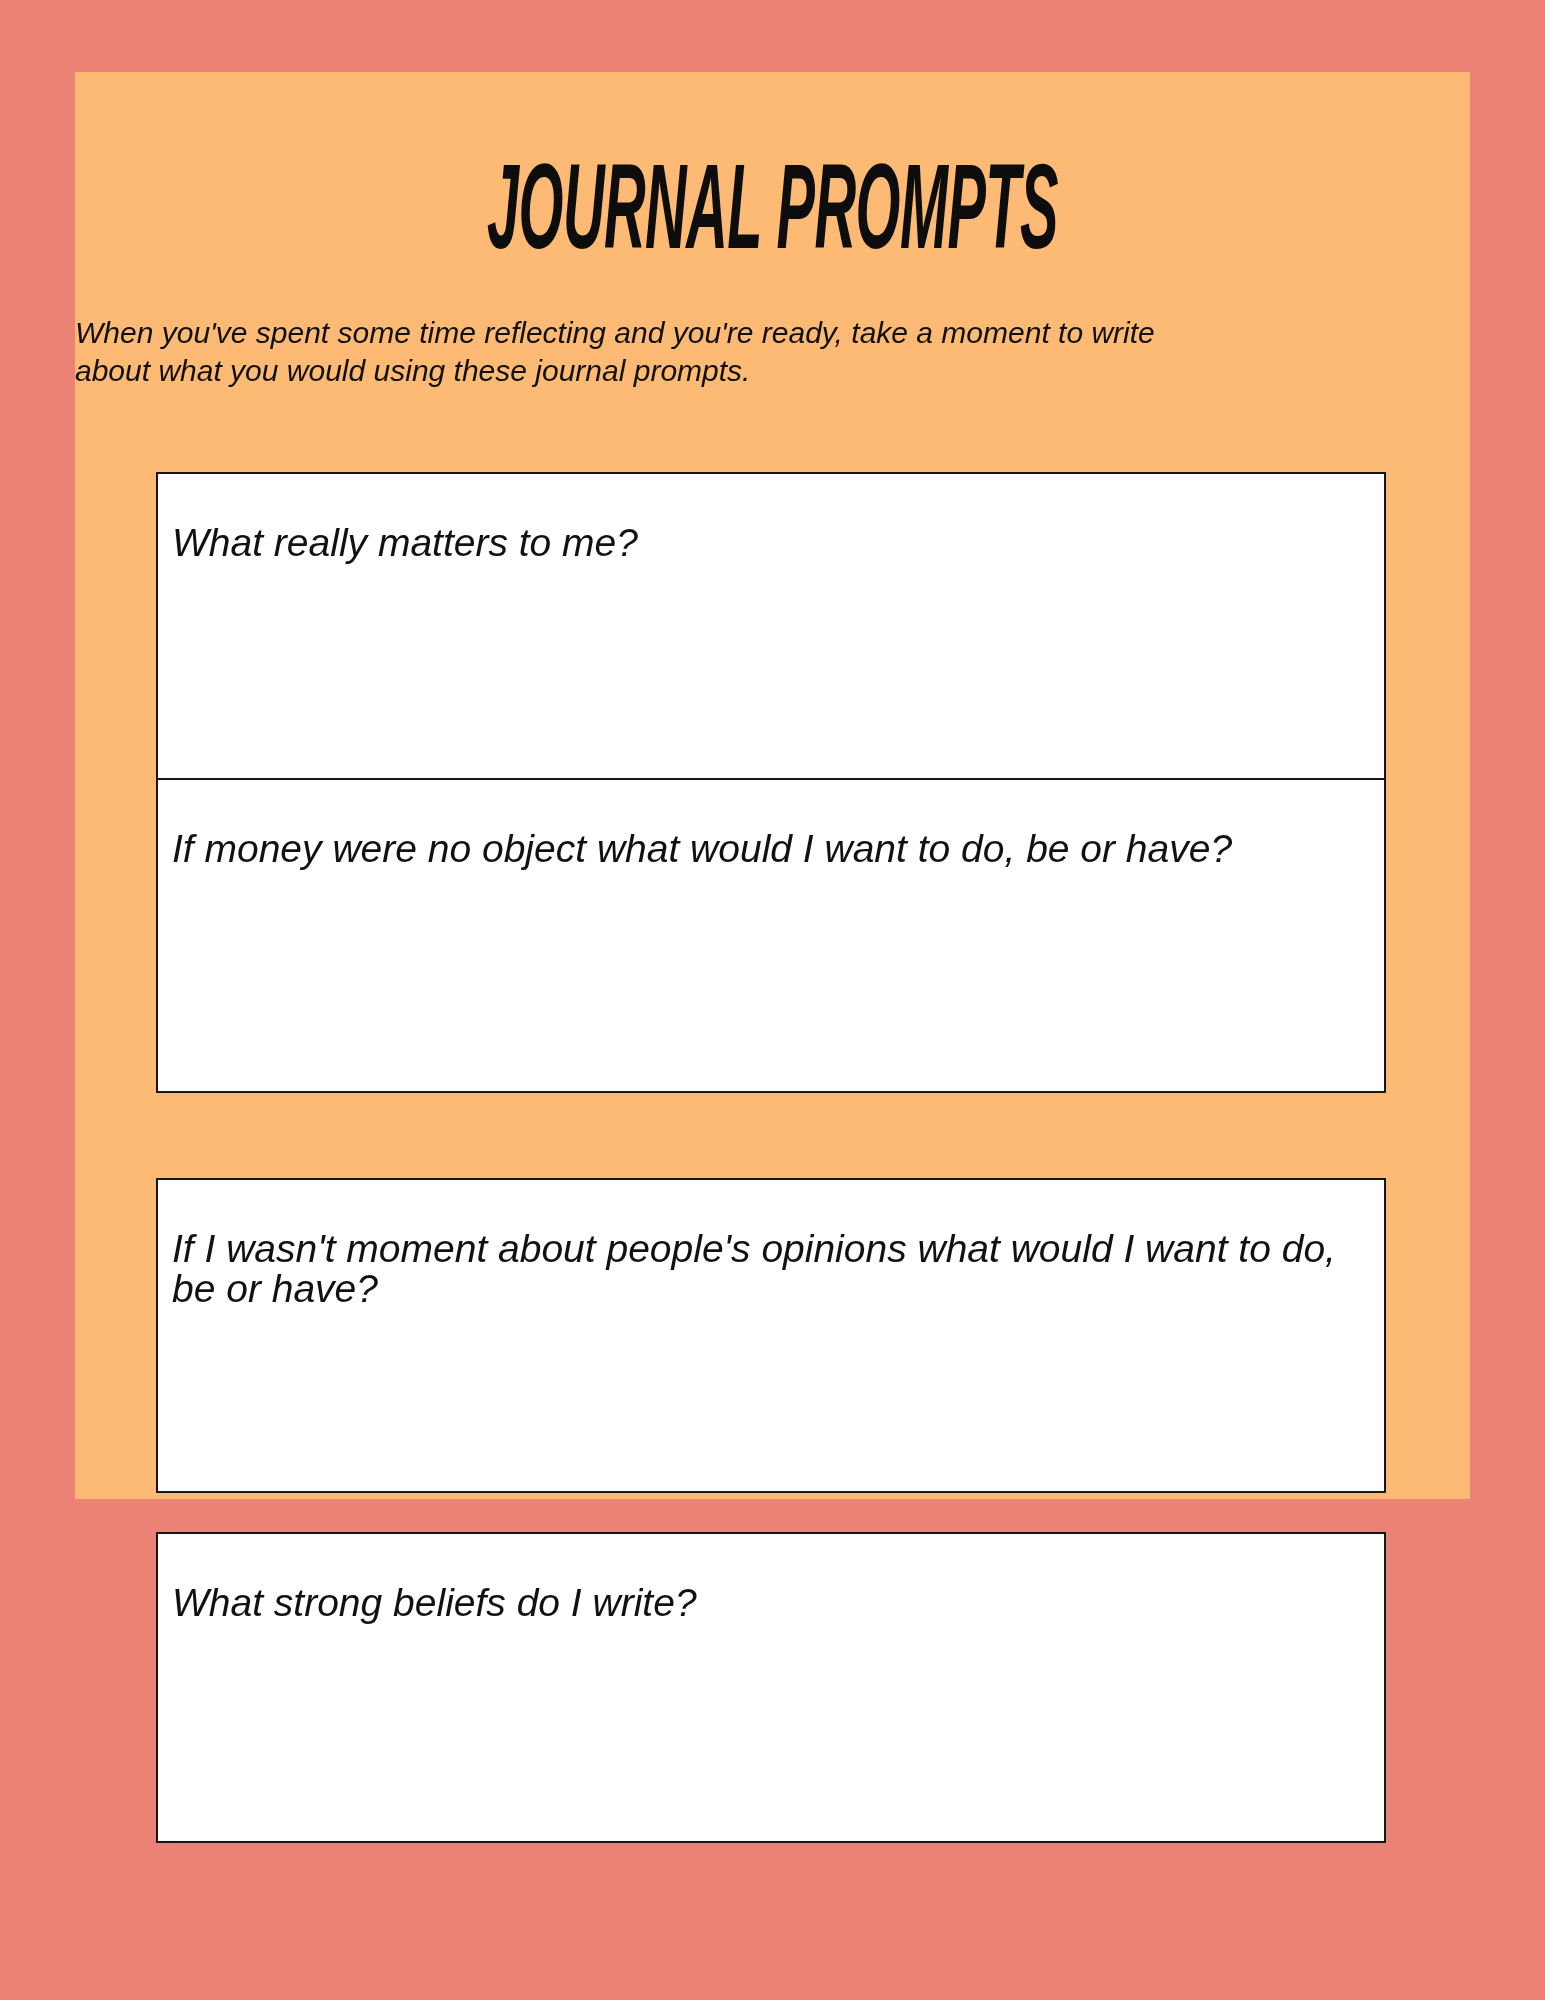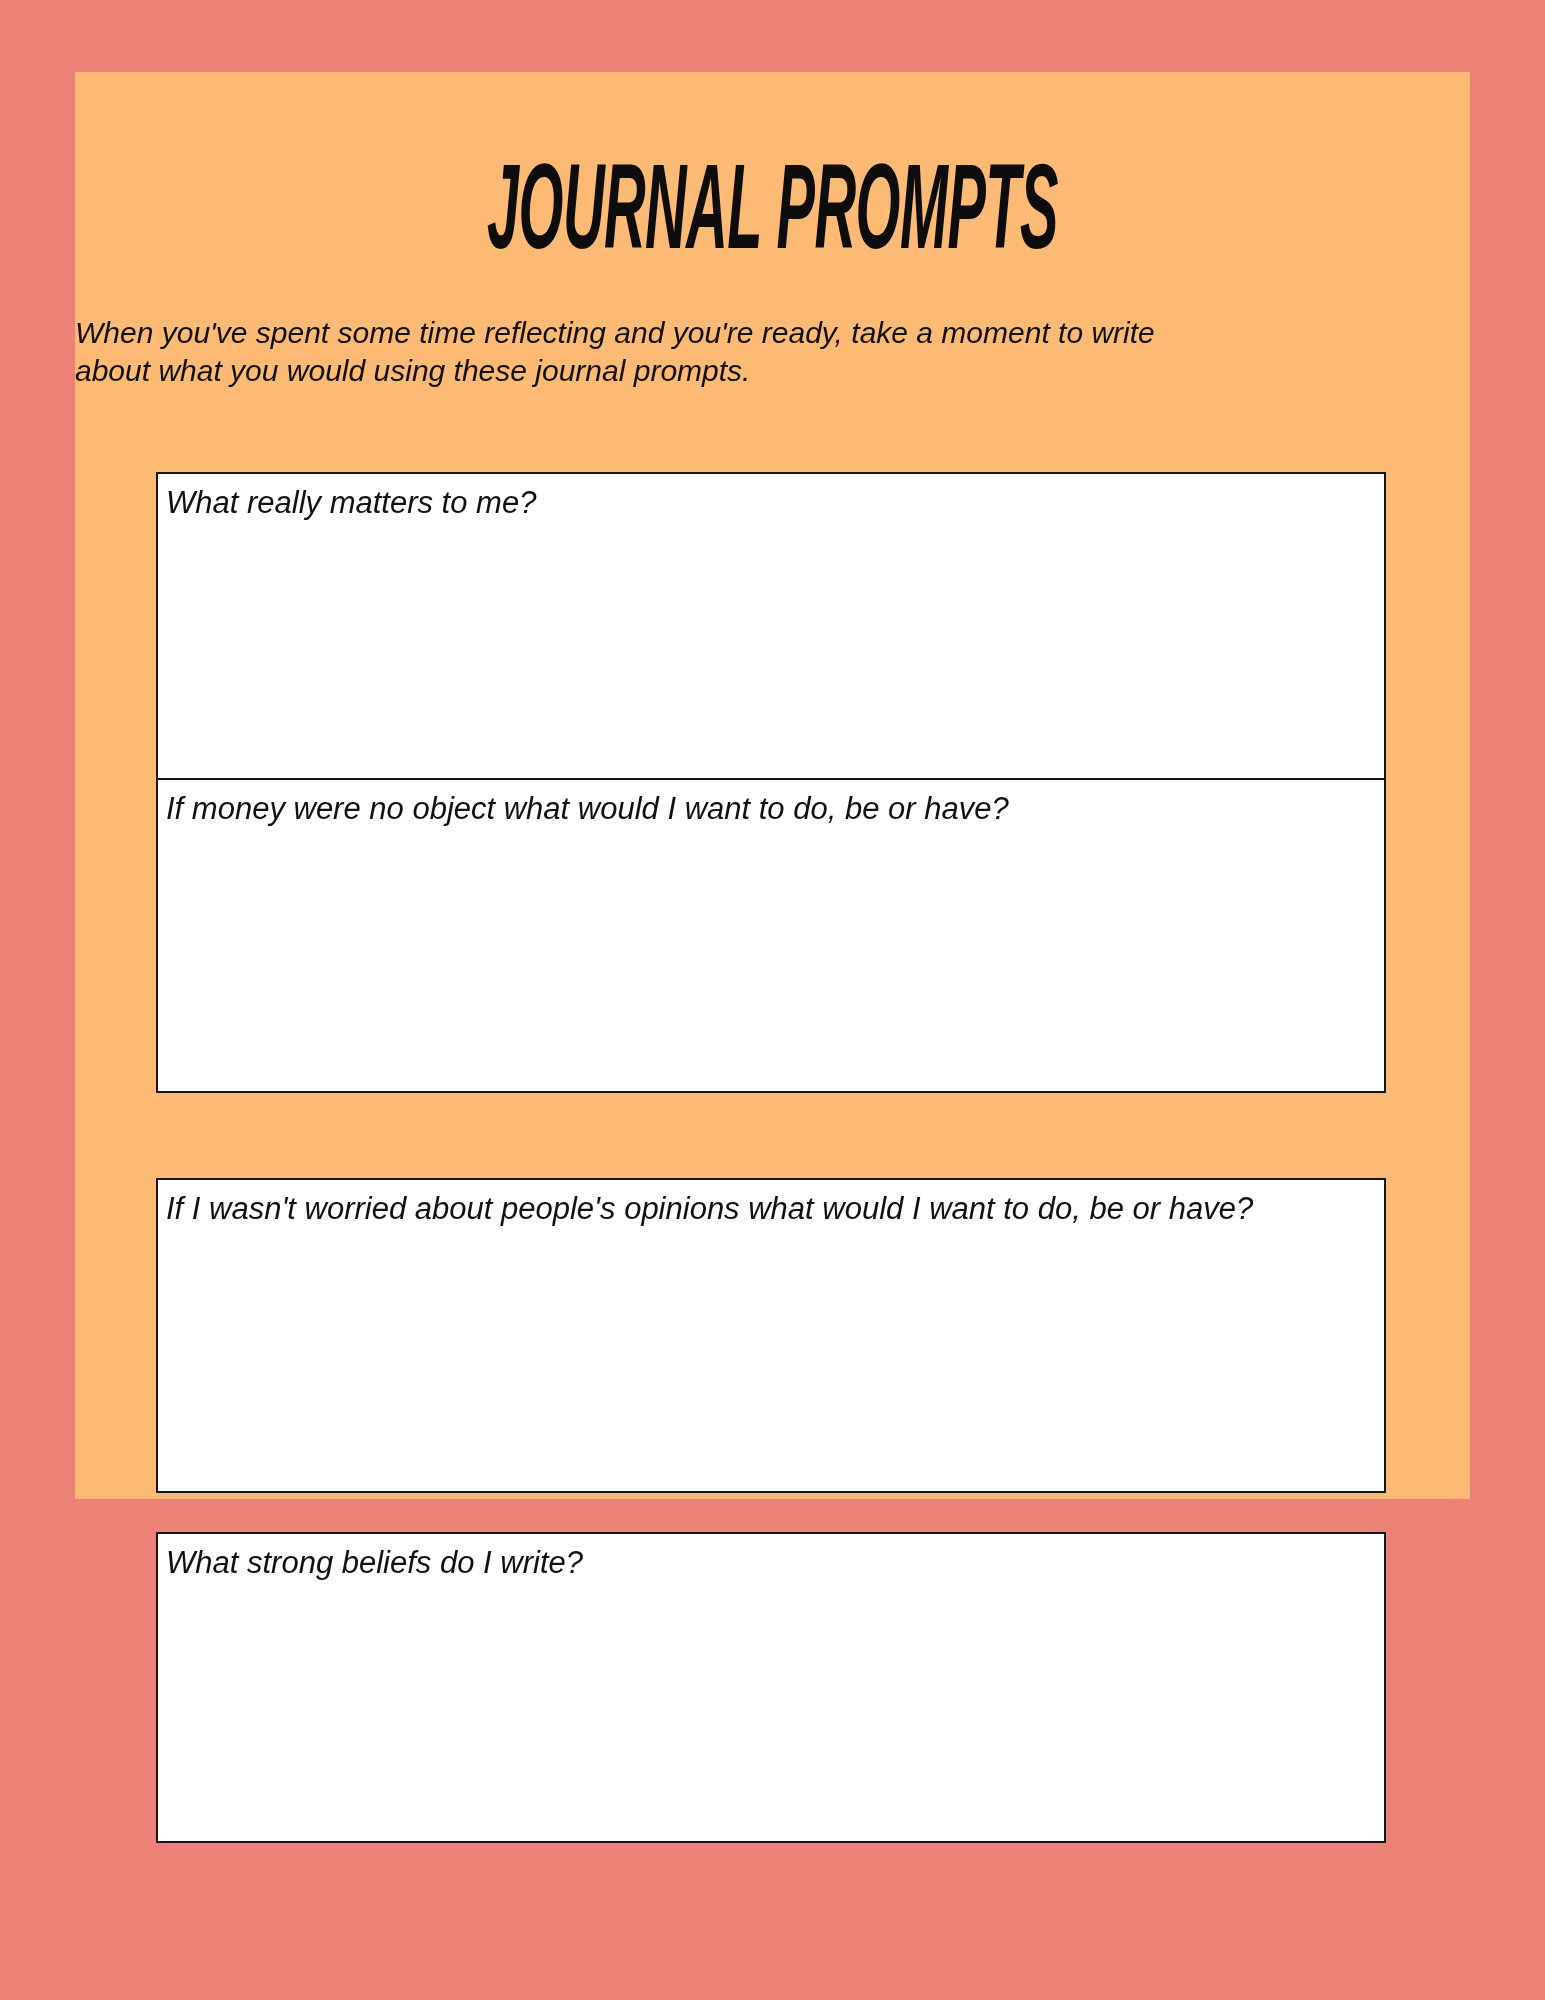--- a/index.html
+++ b/index.html
@@ -61,25 +61,26 @@
     background: #ffffff;
     box-sizing: border-box;
     display: flex;
     flex-direction: column;
   }
   .box-1 { top: 400px;  height: 313px; }
   .box-2 { top: 706px;  height: 315px; }
   .box-3 { top: 1106px; height: 315px; }
   .box-4 { top: 1460px; height: 311px; }
   .prompt-label {
-    padding: 9px 14px 0 8px;
-    font-size: 31px;
+    padding: 9px 14px 0 14px;
+    font-size: 39px;
     line-height: 40px;
     color: #111111;
     font-weight: 400;
+    margin-top: 40px;
   }
   .answer-area {
     flex: 1;
   }
 </style>
 </head>
 <body>
 
 <div class="frame">
   <div class="page">
@@ -95,21 +96,21 @@
       <div class="prompt-label">What really matters to me?</div>
       <div class="answer-area"></div>
     </div>
 
     <div class="prompt-box box-2">
       <div class="prompt-label">If money were no object what would I want to do, be or have?</div>
       <div class="answer-area"></div>
     </div>
 
     <div class="prompt-box box-3">
-      <div class="prompt-label">If I wasn't worried about people's opinions what would I want to do, be or have?</div>
+      <div class="prompt-label">If I wasn't moment about people's opinions what would I want to do, be or have?</div>
       <div class="answer-area"></div>
     </div>
 
     <div class="prompt-box box-4">
       <div class="prompt-label">What strong beliefs do I write?</div>
       <div class="answer-area"></div>
     </div>
 
   </div>
 </div>

